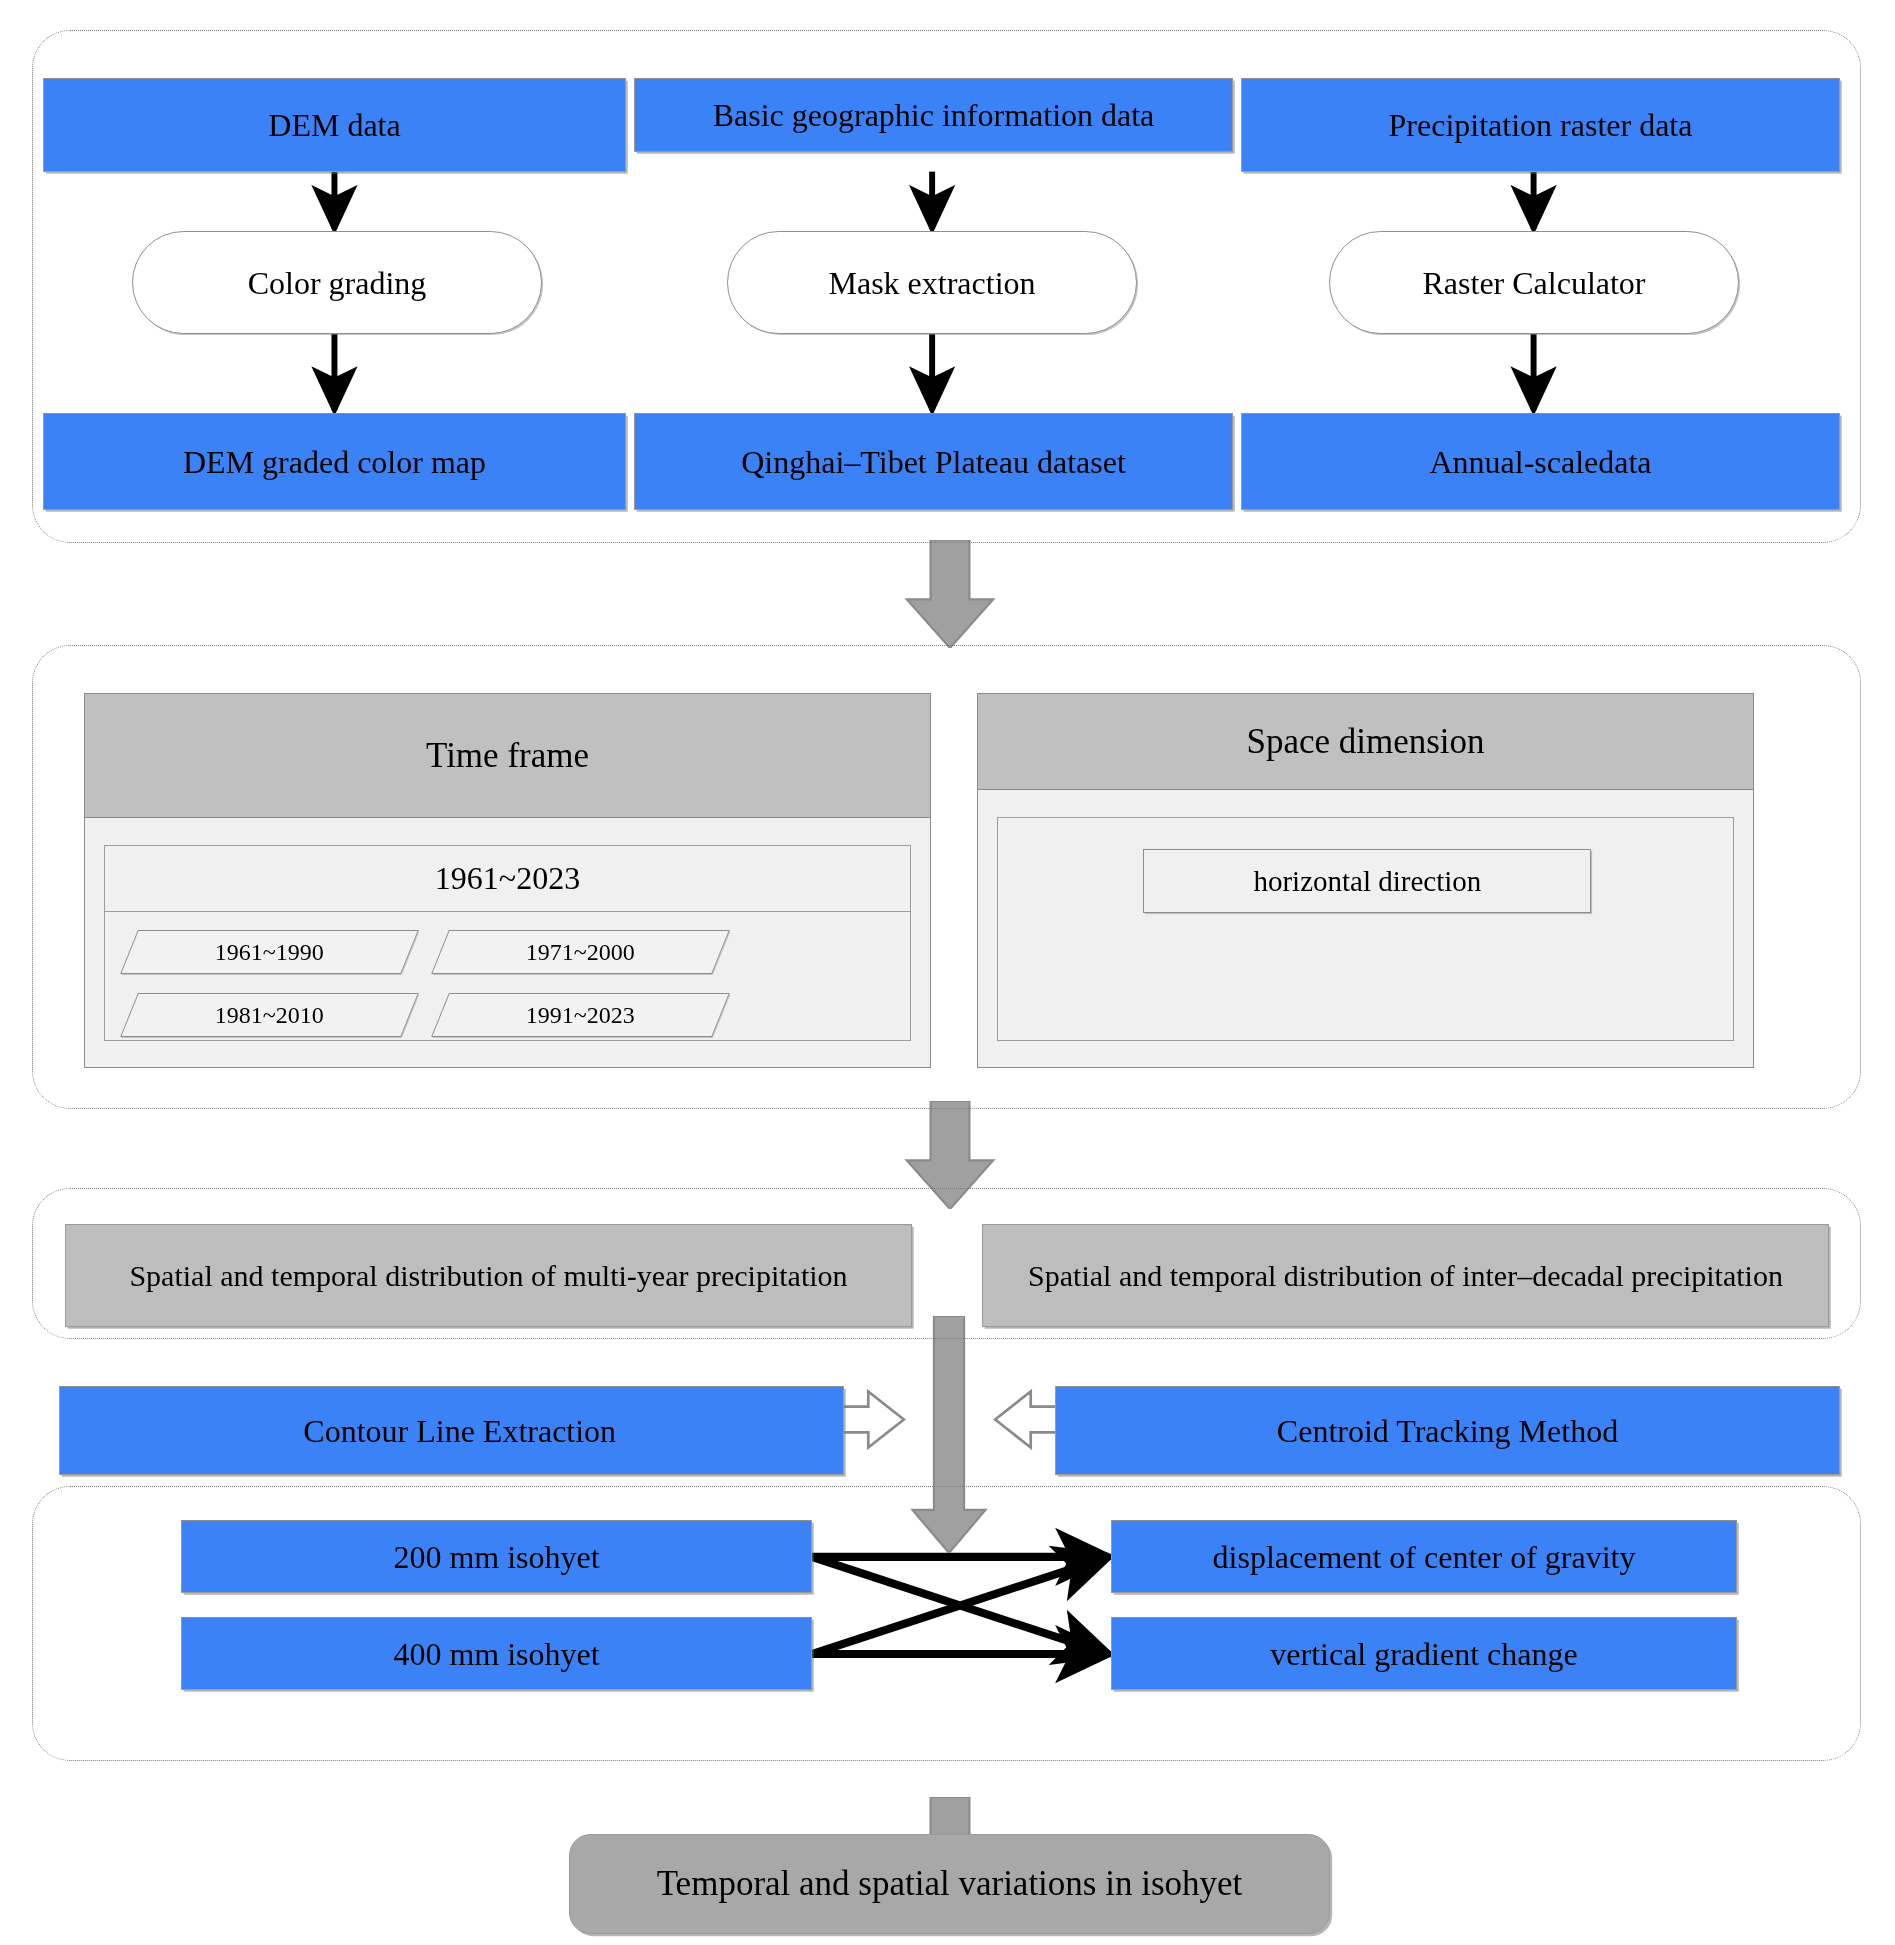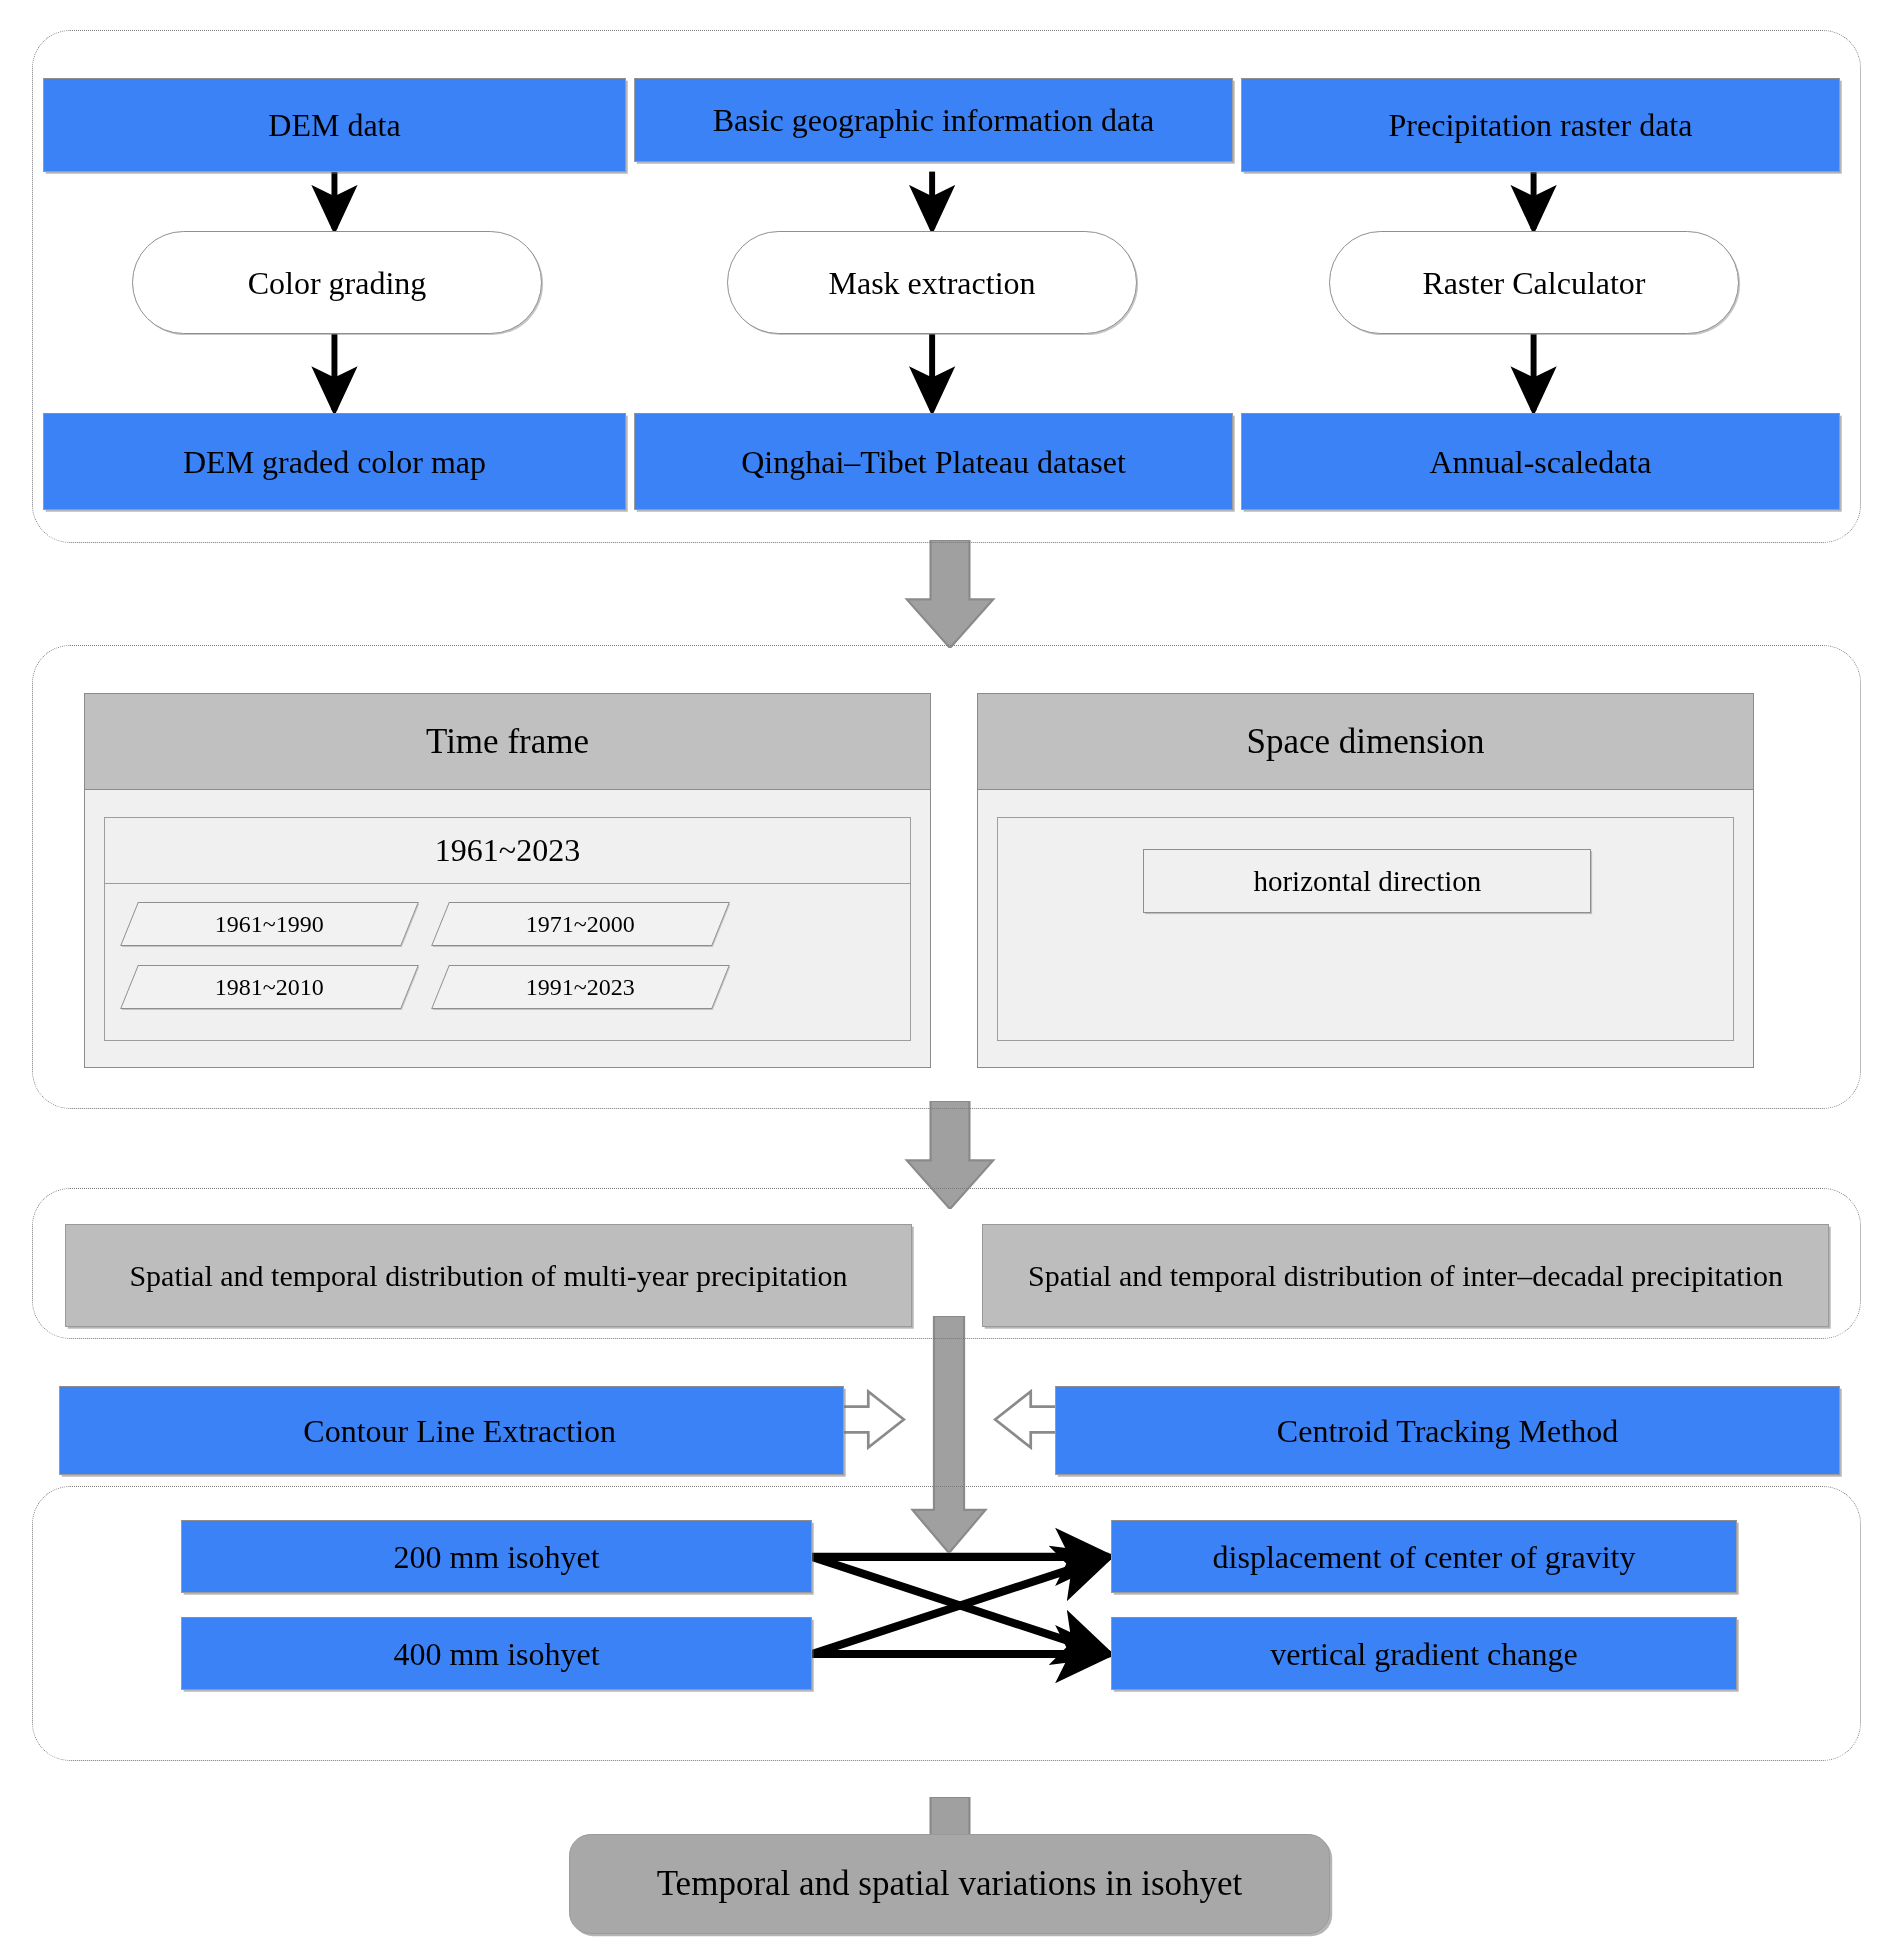--- a/index.html
+++ b/index.html
@@ -147,21 +147,21 @@
   </svg>
   <svg class="blockarrow" style="left:993px; top:1387px; width:97px; height:65px;" viewBox="0 0 90 60">
     <path d="M90,18 L35,18 L35,4 L2,30 L35,56 L35,42 L90,42 Z" fill="#ffffff" stroke="#8a8a8a" stroke-width="2.5"></path>
   </svg>
 
   <div class="group" style="left:32px; top:30px; width:1829px; height:513px;"></div>
 
   <div class="box t-60" style="left:43px; top:78px; width:583px; height:94px;">
     <span>DEM data</span>
   </div>
-  <div class="box t-60" style="left:634px; top:78px; width:599px; height:84px;">
+  <div class="box t-60" style="left:634px; top:78px; width:599px; height:74px;">
     <span>Basic geographic information data</span>
   </div>
   <div class="box t-60" style="left:1241px; top:78px; width:599px; height:94px;text-align:right;">
     <span>Precipitation raster data</span>
   </div>
 
   <div class="box stadium t-60" style="left:132px; top:231px; width:410px; height:103px;">
     <span>Color grading</span>
   </div>
   <div class="box stadium t-60" style="left:727px; top:231px; width:410px; height:103px;">
@@ -177,21 +177,21 @@
   <div class="box t-60" style="left:634px; top:413px; width:599px; height:97px;">
     <span>Qinghai–Tibet Plateau dataset</span>
   </div>
   <div class="box t-60" style="left:1241px; top:413px; width:599px; height:97px;">
     <span>Annual-scaledata</span>
   </div>
 
   <div class="group" style="left:32px; top:645px; width:1829px; height:464px;"></div>
 
   <div class="panel" style="left:84px; top:693px; width:847px; height:375px;">
-    <div class="panel-head t-64" style="height:96px;">
+    <div class="panel-head t-64" style="height:124px;">
       <span>Time frame</span>
     </div>
     <div class="panel-body">
       <div class="inner-frame" style="left:19.4px; top:27px; right:19.4px; bottom:26px;">
         <div style="position:absolute; left:0; right:0; top:0; height:66px;
                     display:flex; align-items:center; justify-content:center;
                     border-bottom:1.6px solid #9d9d9d; font-size:32px;">
           <span>1961~2023</span>
         </div>
 

